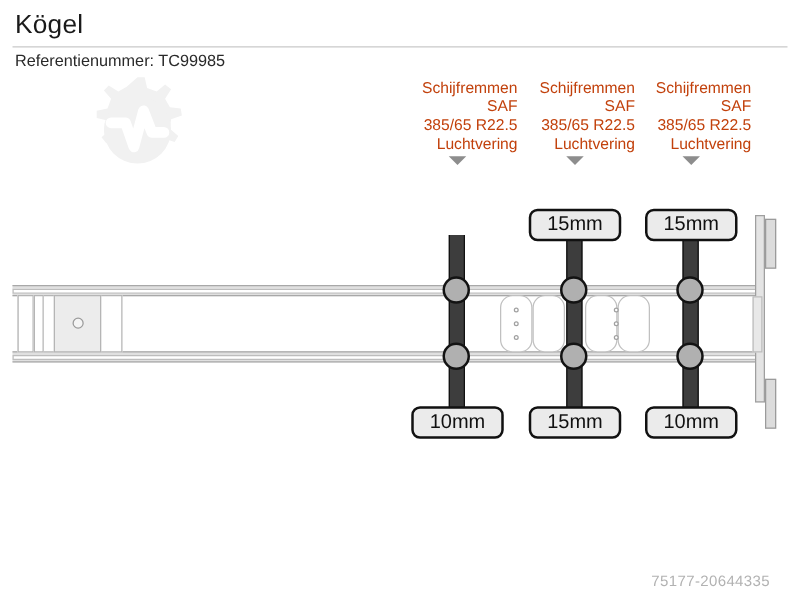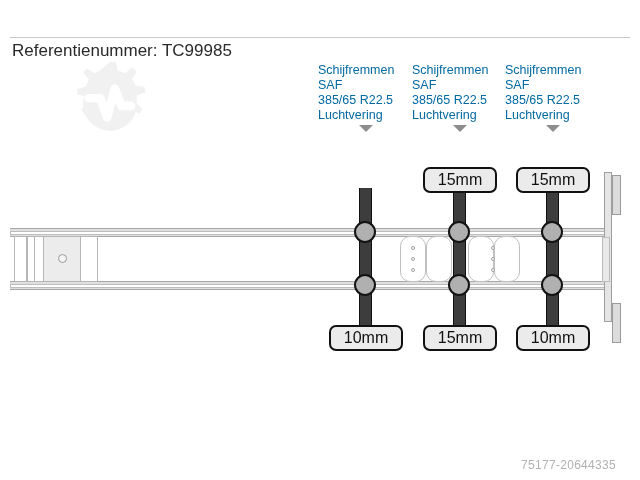--- a/index.html
+++ b/index.html
@@ -39,21 +39,21 @@
     left: 10px;
     top: 37px;
     width: 620px;
     height: 1px;
     background: #c9c9c9;
   }
   #reference-line {
     position: absolute;
     left: 12px;
     top: 41px;
-    font-size: 17px;
+    font-size: 13px;
     color: #2a2a2a;
     white-space: nowrap;
   }
 
   
   #watermark {
     position: absolute;
     left: 62px;
     top: 56px;
     width: 96px;
@@ -70,24 +70,24 @@
     width: 640px;
     height: 480px;
     pointer-events: none;
   }
   #diagram > * { pointer-events: auto; }
 
   
   .axle-spec {
     position: absolute;
     width: 96px;
-    text-align: left;
+    text-align: right;
     font-size: 12.5px;
     line-height: 15px;
-    color: #0369a1;
+    color: #c2410c;
   }
   .axle-spec .spec-line { display: block; white-space: nowrap; }
   .axle-spec .spec-arrow {
     display: block;
     margin: 2px auto 0 auto;
     width: 0; height: 0;
     border-left: 7px solid transparent;
     border-right: 7px solid transparent;
     border-top: 7px solid #8d8d8d;
   }
@@ -216,20 +216,21 @@
     color: #b2b2b2;
     letter-spacing: 0.3px;
     white-space: nowrap;
     margin-top: 23px;
   }
 </style>
 </head>
 <body>
 
 <div id="header">
+  <div id="page-title">Kögel</div>
   <div id="header-rule"></div>
   <div id="reference-line">Referentienummer: TC99985</div>
 </div>
 
 <div id="watermark">
   <svg viewBox="0 0 100 100" width="96" height="96" aria-hidden="true">
     <g fill="#f1f1f1">
       <path d="M50 6 l6 0 2 9 8 3 7-6 5 4 -5 8 4 7 9 1 1 6 -9 3 -1 8 7 6 -3 5 -9 -3 -6 6 1 9 -6 2 -4 -8 -8 0 -5 8 -6 -2 1 -9 -7 -5 -8 3 -4 -5 7 -6 -2 -8 -9 -2 0 -6 9 -2 3 -8 -6 -7 4 -4 8 5 7 -4z"></path>
       <circle cx="50" cy="50" r="28"></circle>
     </g>

